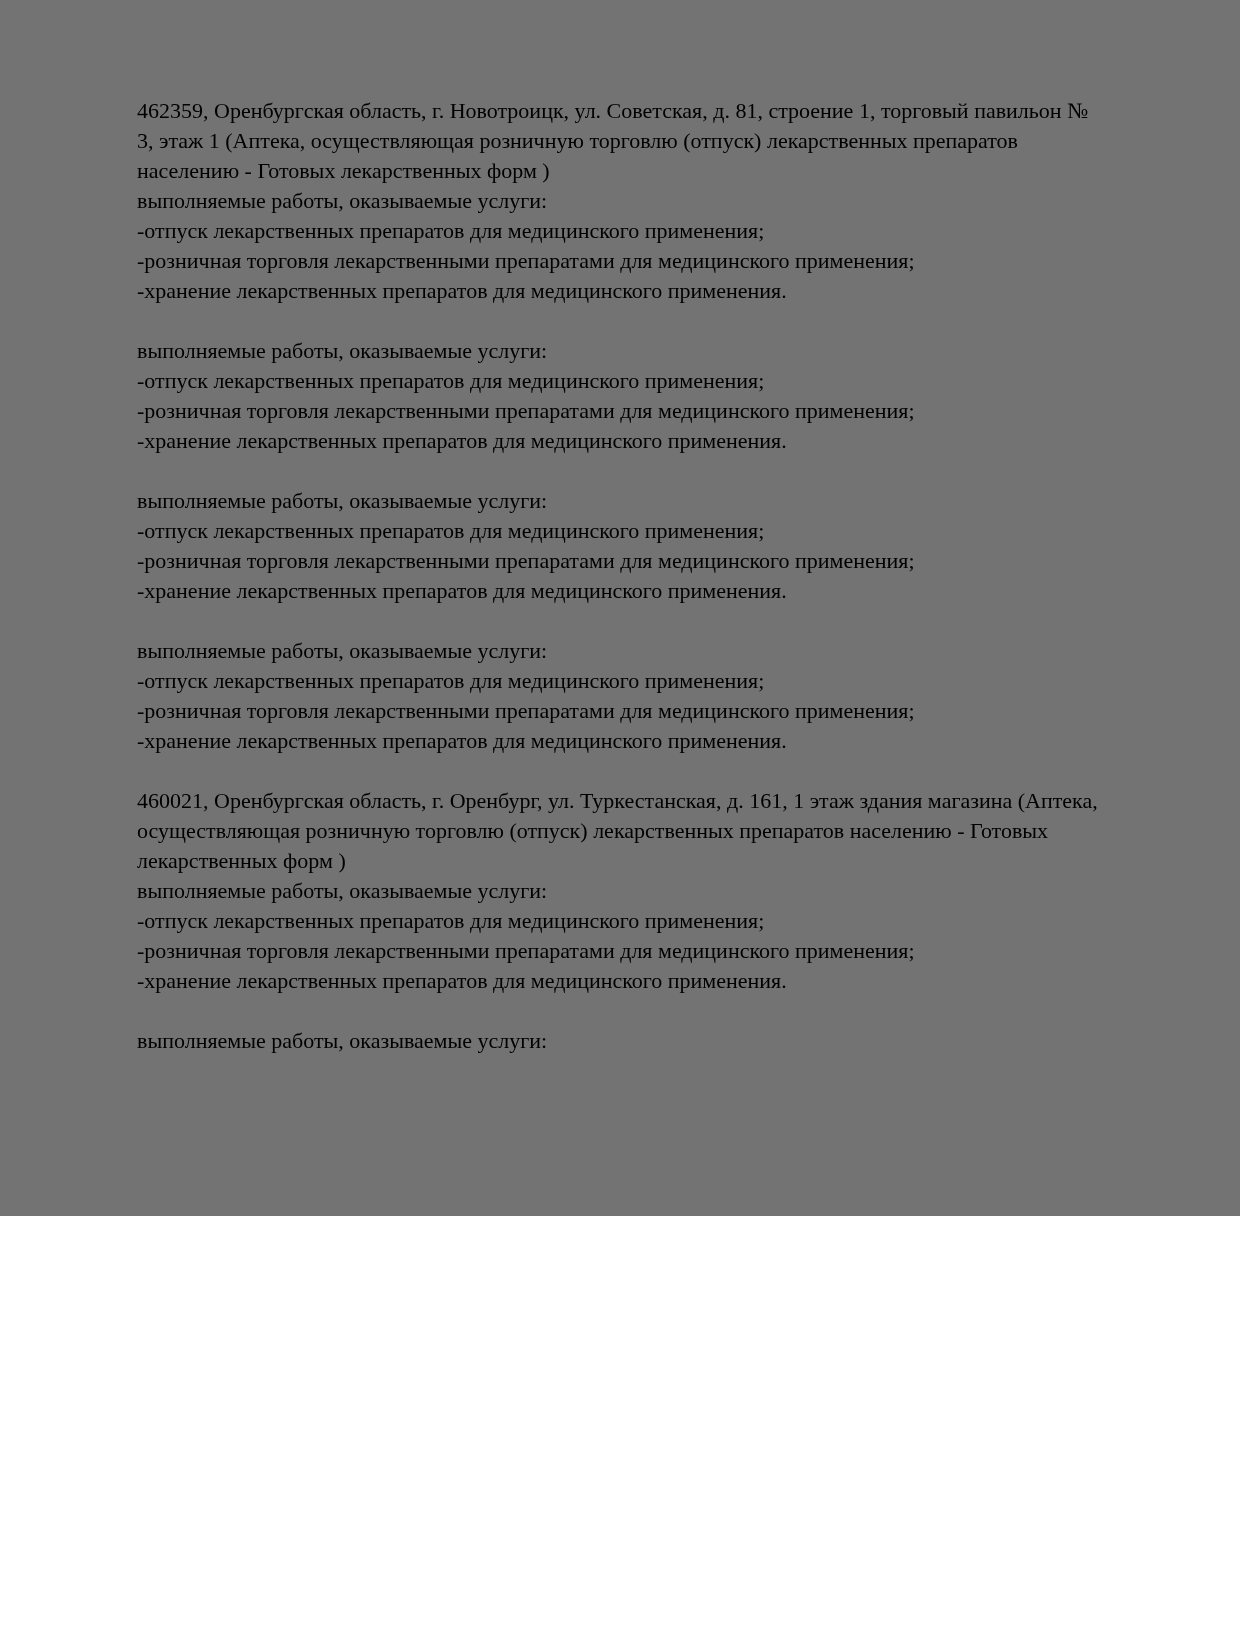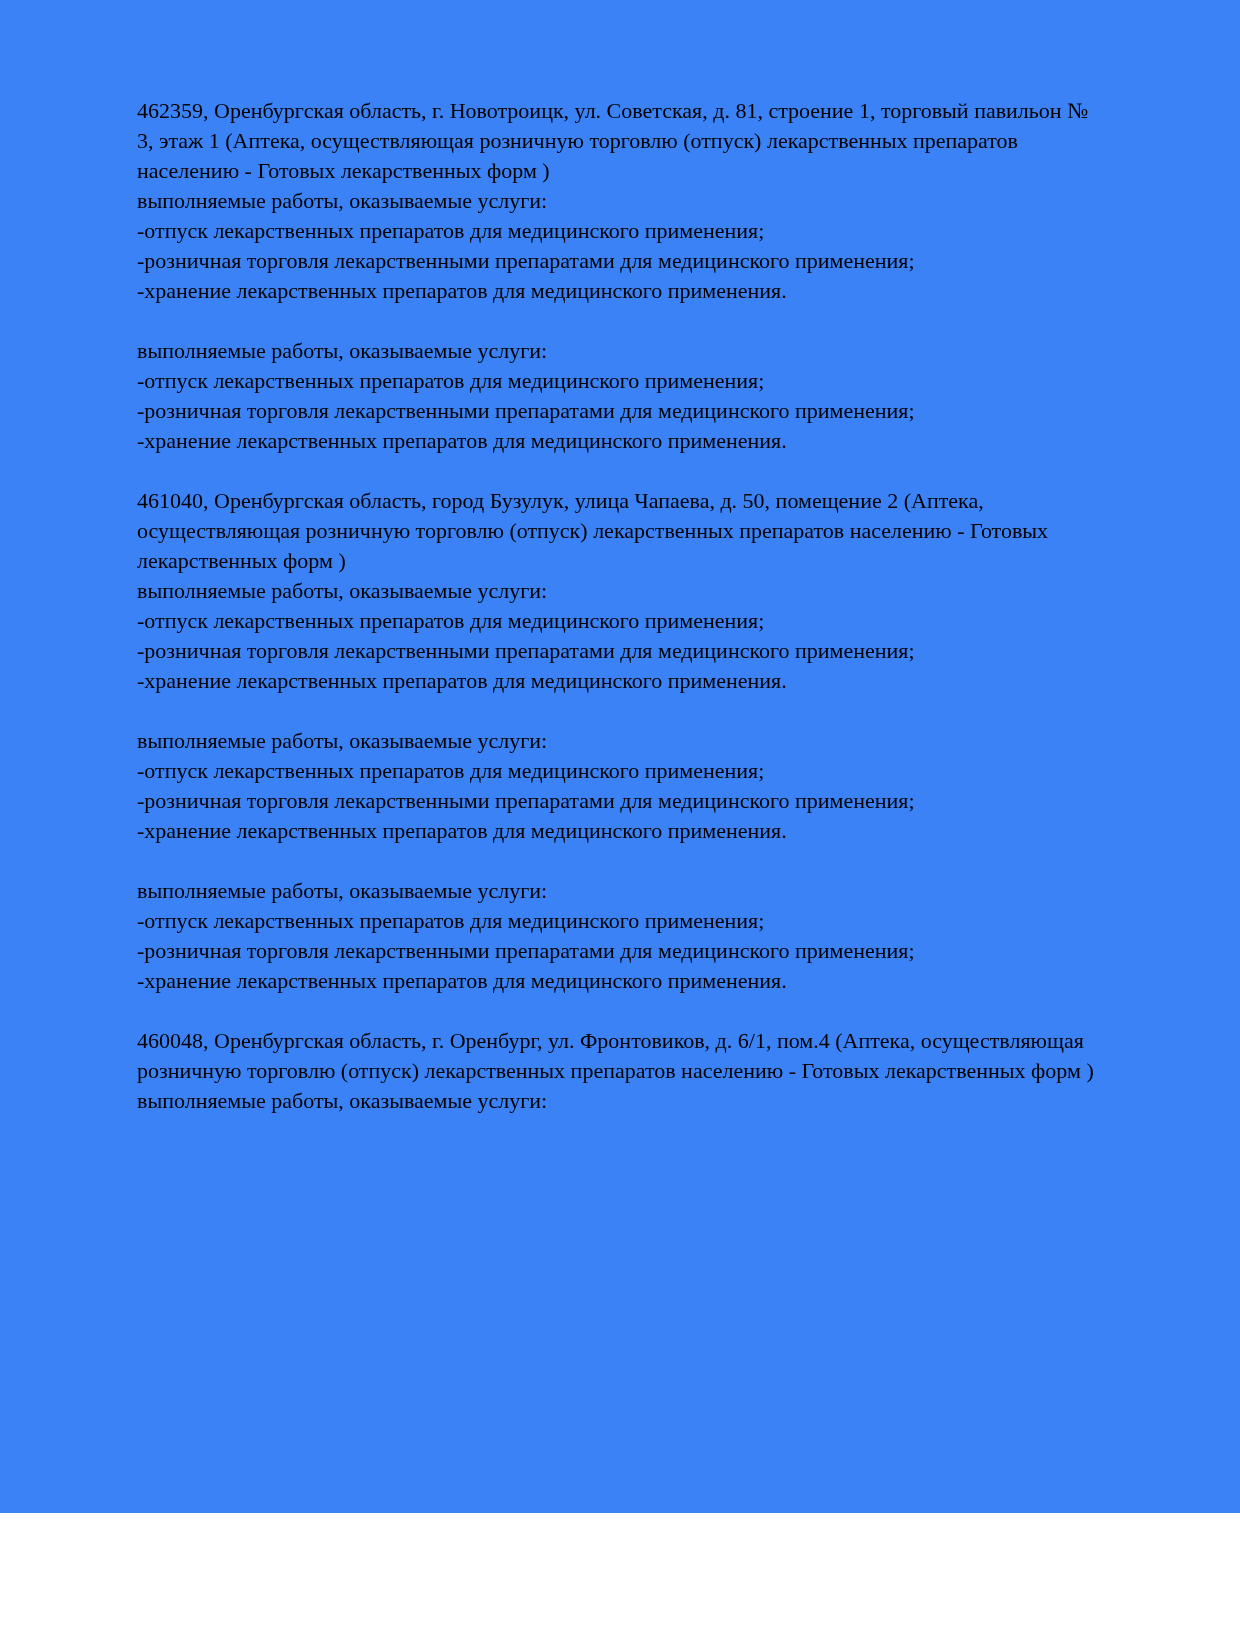--- a/index.html
+++ b/index.html
@@ -3,23 +3,23 @@
 <meta charset="utf-8">
 <style>
   html, body {
     margin: 0;
     padding: 0;
     background: #ffffff;
   }
   .page {
     position: relative;
     width: 1240px;
-    height: 1513px;
+    height: 1216px;
     box-sizing: border-box;
-    background: #3b82f6;
+    background: #737373;
     padding: 96px 135px 0 137px;
     overflow: hidden;
   }
   .entries {
     width: 968px;
     font-family: "Liberation Serif", "DejaVu Serif", serif;
     font-size: 22px;
     line-height: 30px;
     color: #000000;
     text-align: left;
@@ -46,39 +46,38 @@
       </div>
 
   <div class="entry">
     <p class="services-header">выполняемые работы, оказываемые услуги:</p>
   <p class="service-line">-отпуск лекарственных препаратов для медицинского применения;</p>
         <p class="service-line">-розничная торговля лекарственными препаратами для медицинского применения;</p>
         <p class="service-line">-хранение лекарственных препаратов для медицинского применения.</p>
       </div>
 
   <div class="entry">
-    <p class="address">461040, Оренбургская область, город Бузулук, улица Чапаева, д. 50, помещение 2 (Аптека, осуществляющая розничную торговлю (отпуск) лекарственных препаратов населению - Готовых лекарственных форм )</p>
     <p class="services-header">выполняемые работы, оказываемые услуги:</p>
   <p class="service-line">-отпуск лекарственных препаратов для медицинского применения;</p>
         <p class="service-line">-розничная торговля лекарственными препаратами для медицинского применения;</p>
         <p class="service-line">-хранение лекарственных препаратов для медицинского применения.</p>
       </div>
 
   <div class="entry">
     <p class="services-header">выполняемые работы, оказываемые услуги:</p>
   <p class="service-line">-отпуск лекарственных препаратов для медицинского применения;</p>
         <p class="service-line">-розничная торговля лекарственными препаратами для медицинского применения;</p>
         <p class="service-line">-хранение лекарственных препаратов для медицинского применения.</p>
       </div>
 
   <div class="entry">
+    <p class="address">460021, Оренбургская область, г. Оренбург, ул. Туркестанская, д. 161, 1 этаж здания магазина (Аптека, осуществляющая розничную торговлю (отпуск) лекарственных препаратов населению - Готовых лекарственных форм )</p>
     <p class="services-header">выполняемые работы, оказываемые услуги:</p>
   <p class="service-line">-отпуск лекарственных препаратов для медицинского применения;</p>
         <p class="service-line">-розничная торговля лекарственными препаратами для медицинского применения;</p>
         <p class="service-line">-хранение лекарственных препаратов для медицинского применения.</p>
       </div>
 
   <div class="entry">
-    <p class="address">460048, Оренбургская область, г. Оренбург, ул. Фронтовиков, д. 6/1, пом.4 (Аптека, осуществляющая розничную торговлю (отпуск) лекарственных препаратов населению - Готовых лекарственных форм )</p>
     <p class="services-header">выполняемые работы, оказываемые услуги:</p>
   </div>
 </div>
 </div>
 
 </body></html>

